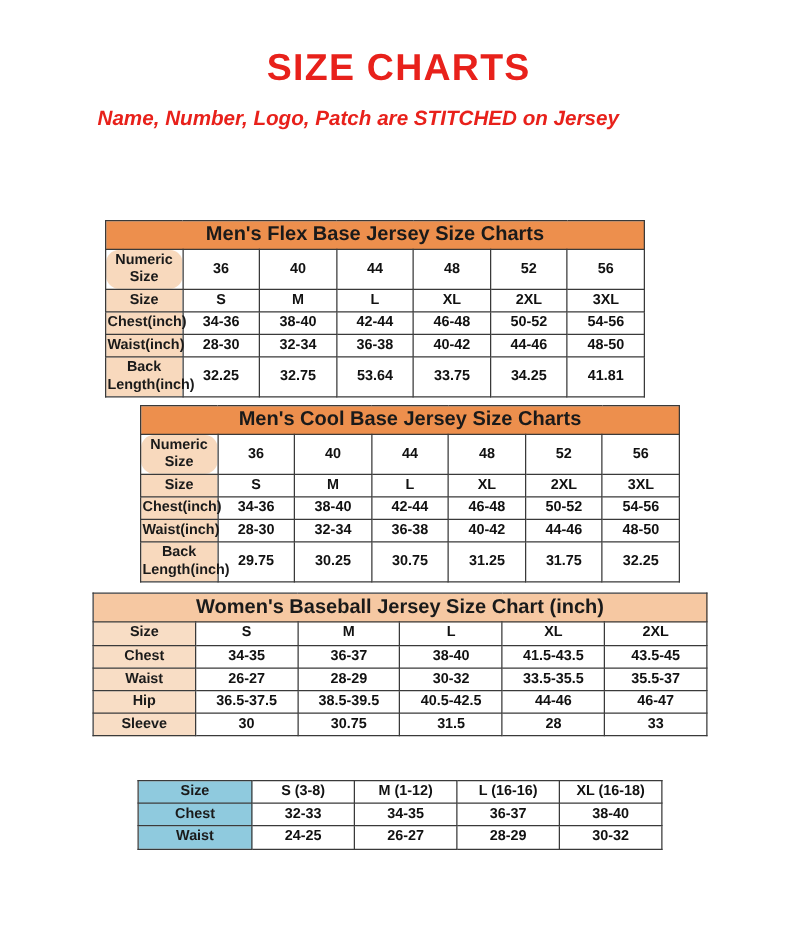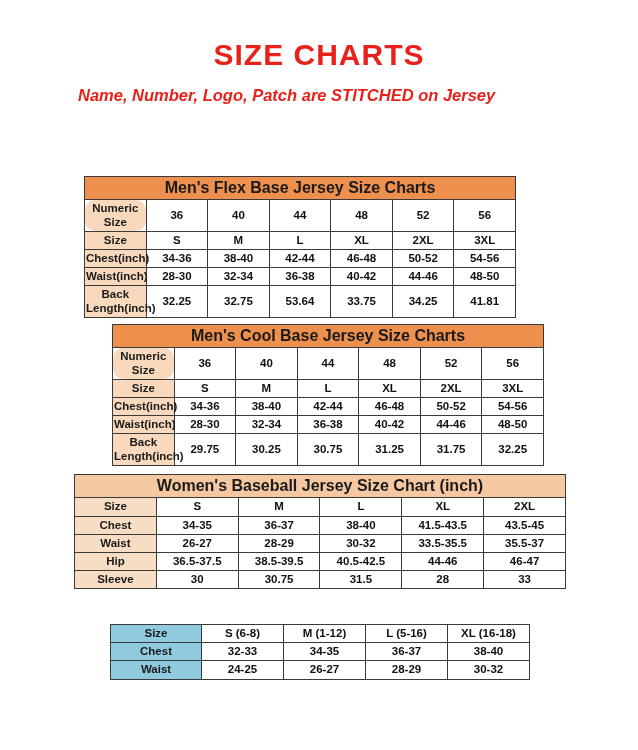--- a/index.html
+++ b/index.html
@@ -255,23 +255,23 @@
         </tr>
       </tbody>
     </table>
   </div>
 
   <div class="block" id="block-youth">
     <table class="chart t-blue">
       <tbody>
         <tr>
           <td class="rowlabel rowlabel-youth">Size</td>
-          <td class="cell">S (6-8)</td>
+          <td class="cell">S (3-8)</td>
           <td class="cell">M (1-12)</td>
-          <td class="cell">L (5-16)</td>
+          <td class="cell">L (16-16)</td>
           <td class="cell">XL (16-18)</td>
         </tr>
         <tr>
           <td class="rowlabel">Chest</td>
           <td class="cell">32-33</td>
           <td class="cell">34-35</td>
           <td class="cell">36-37</td>
           <td class="cell">38-40</td>
         </tr>
         <tr>

